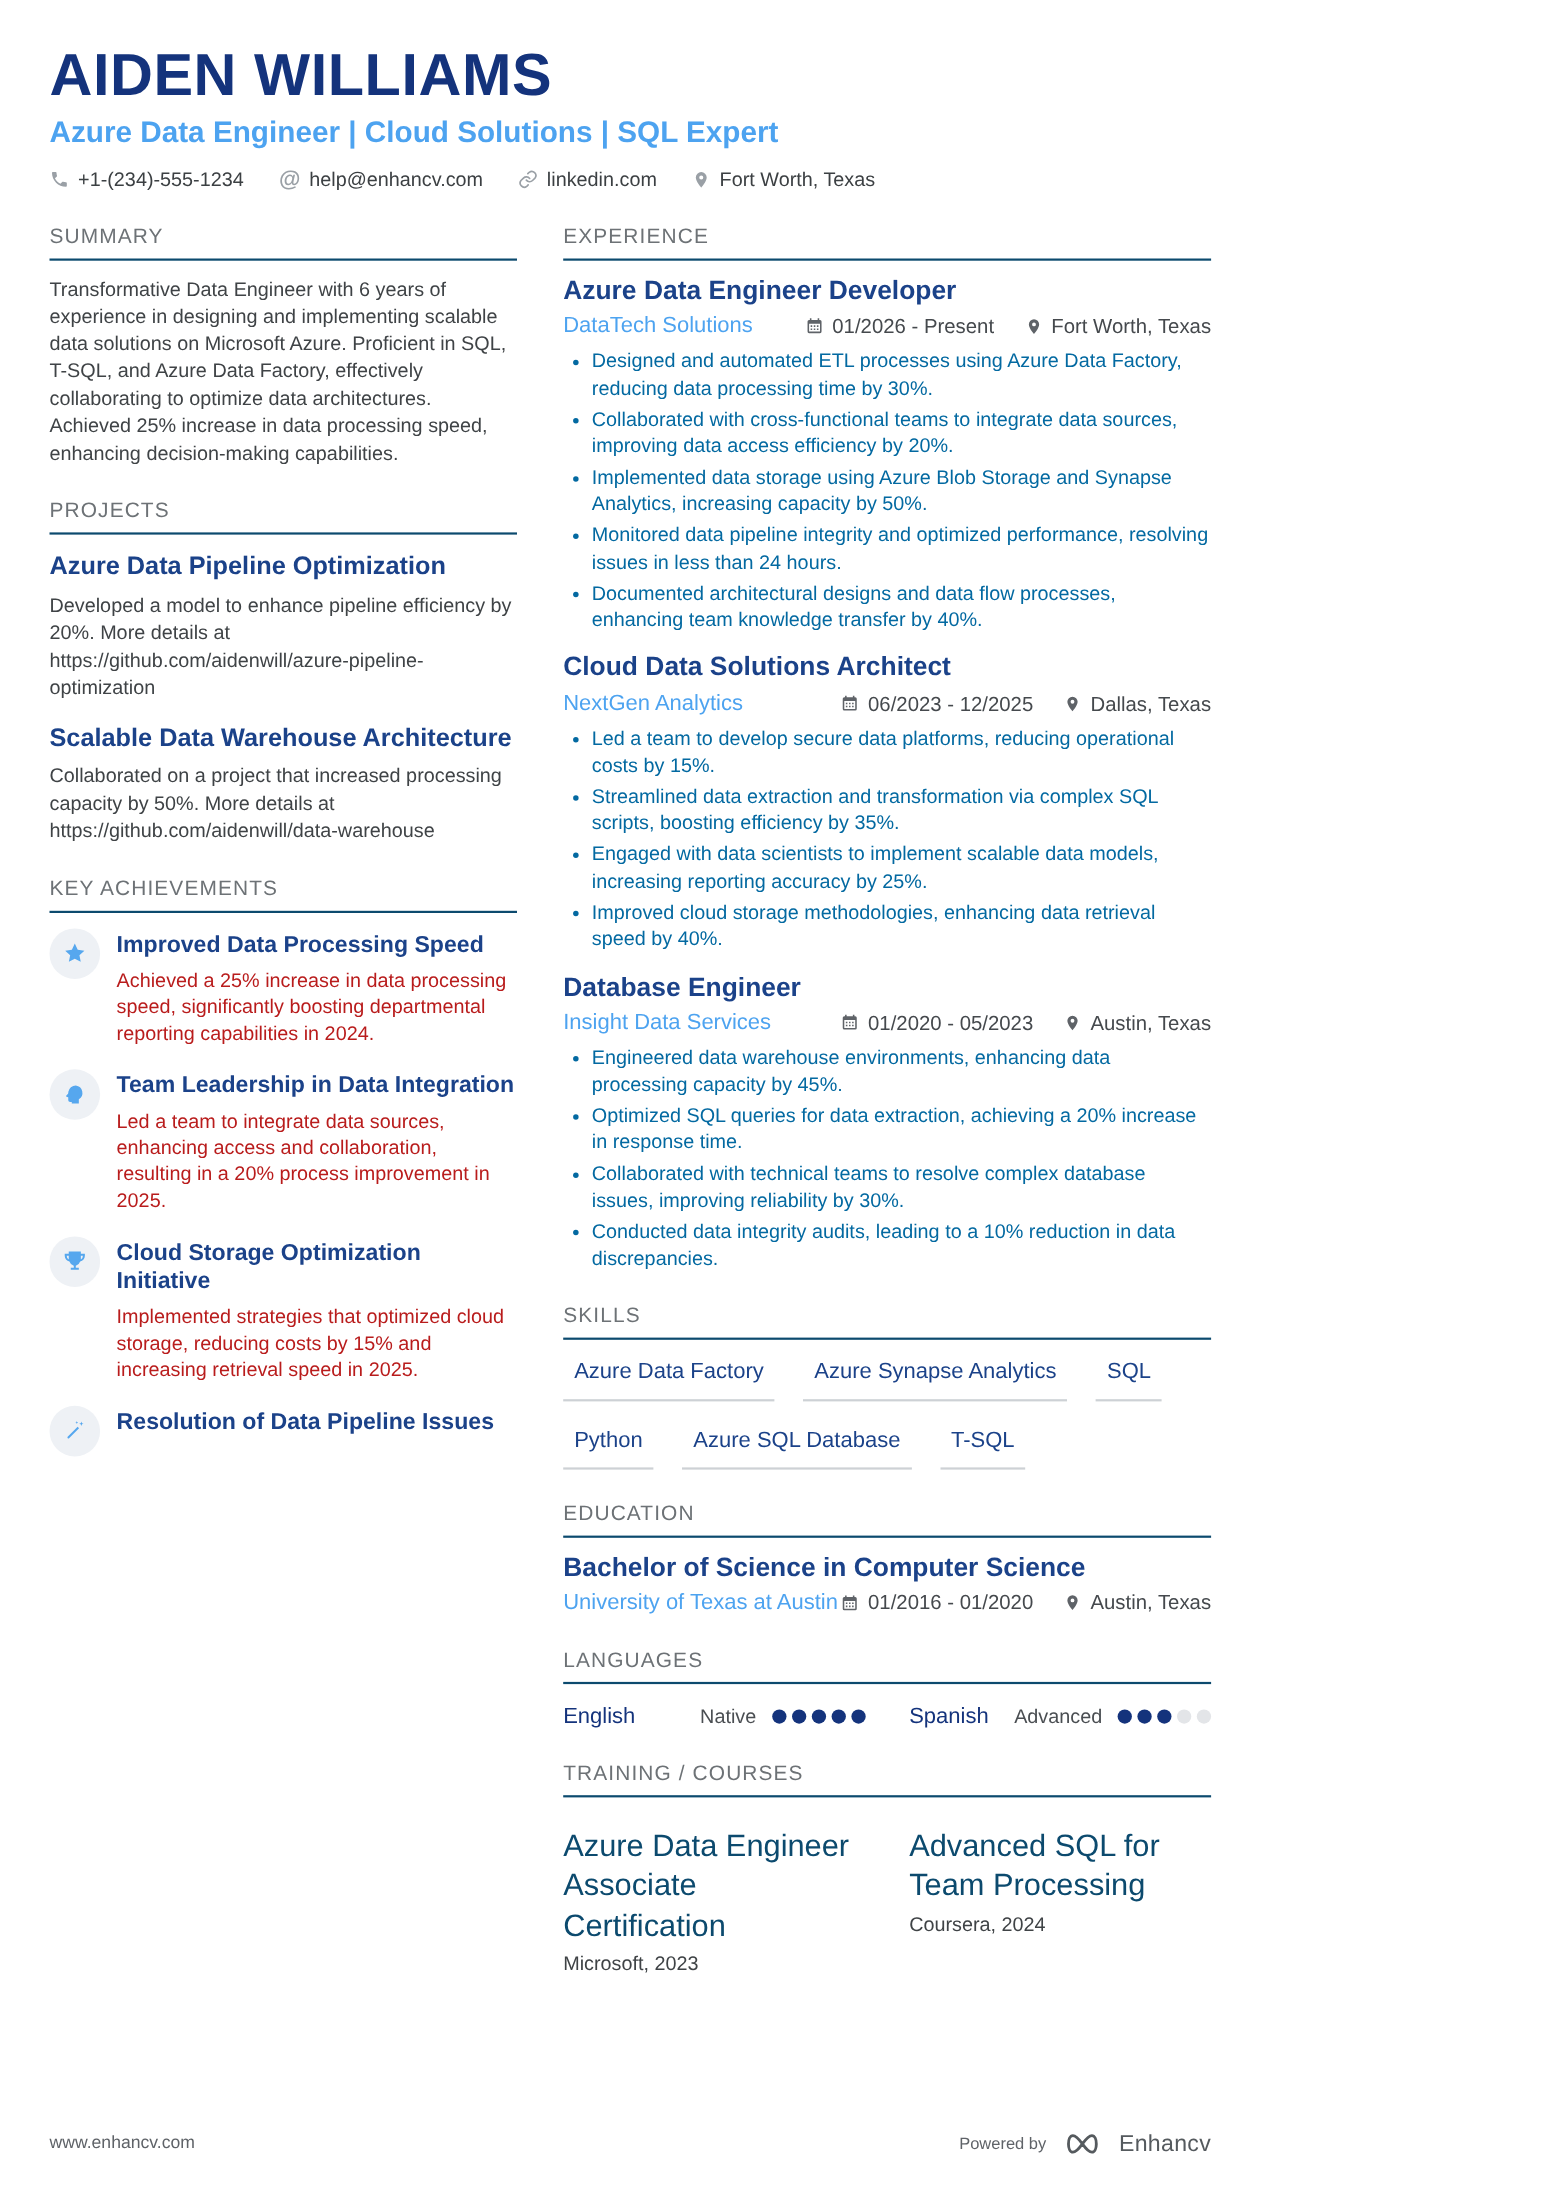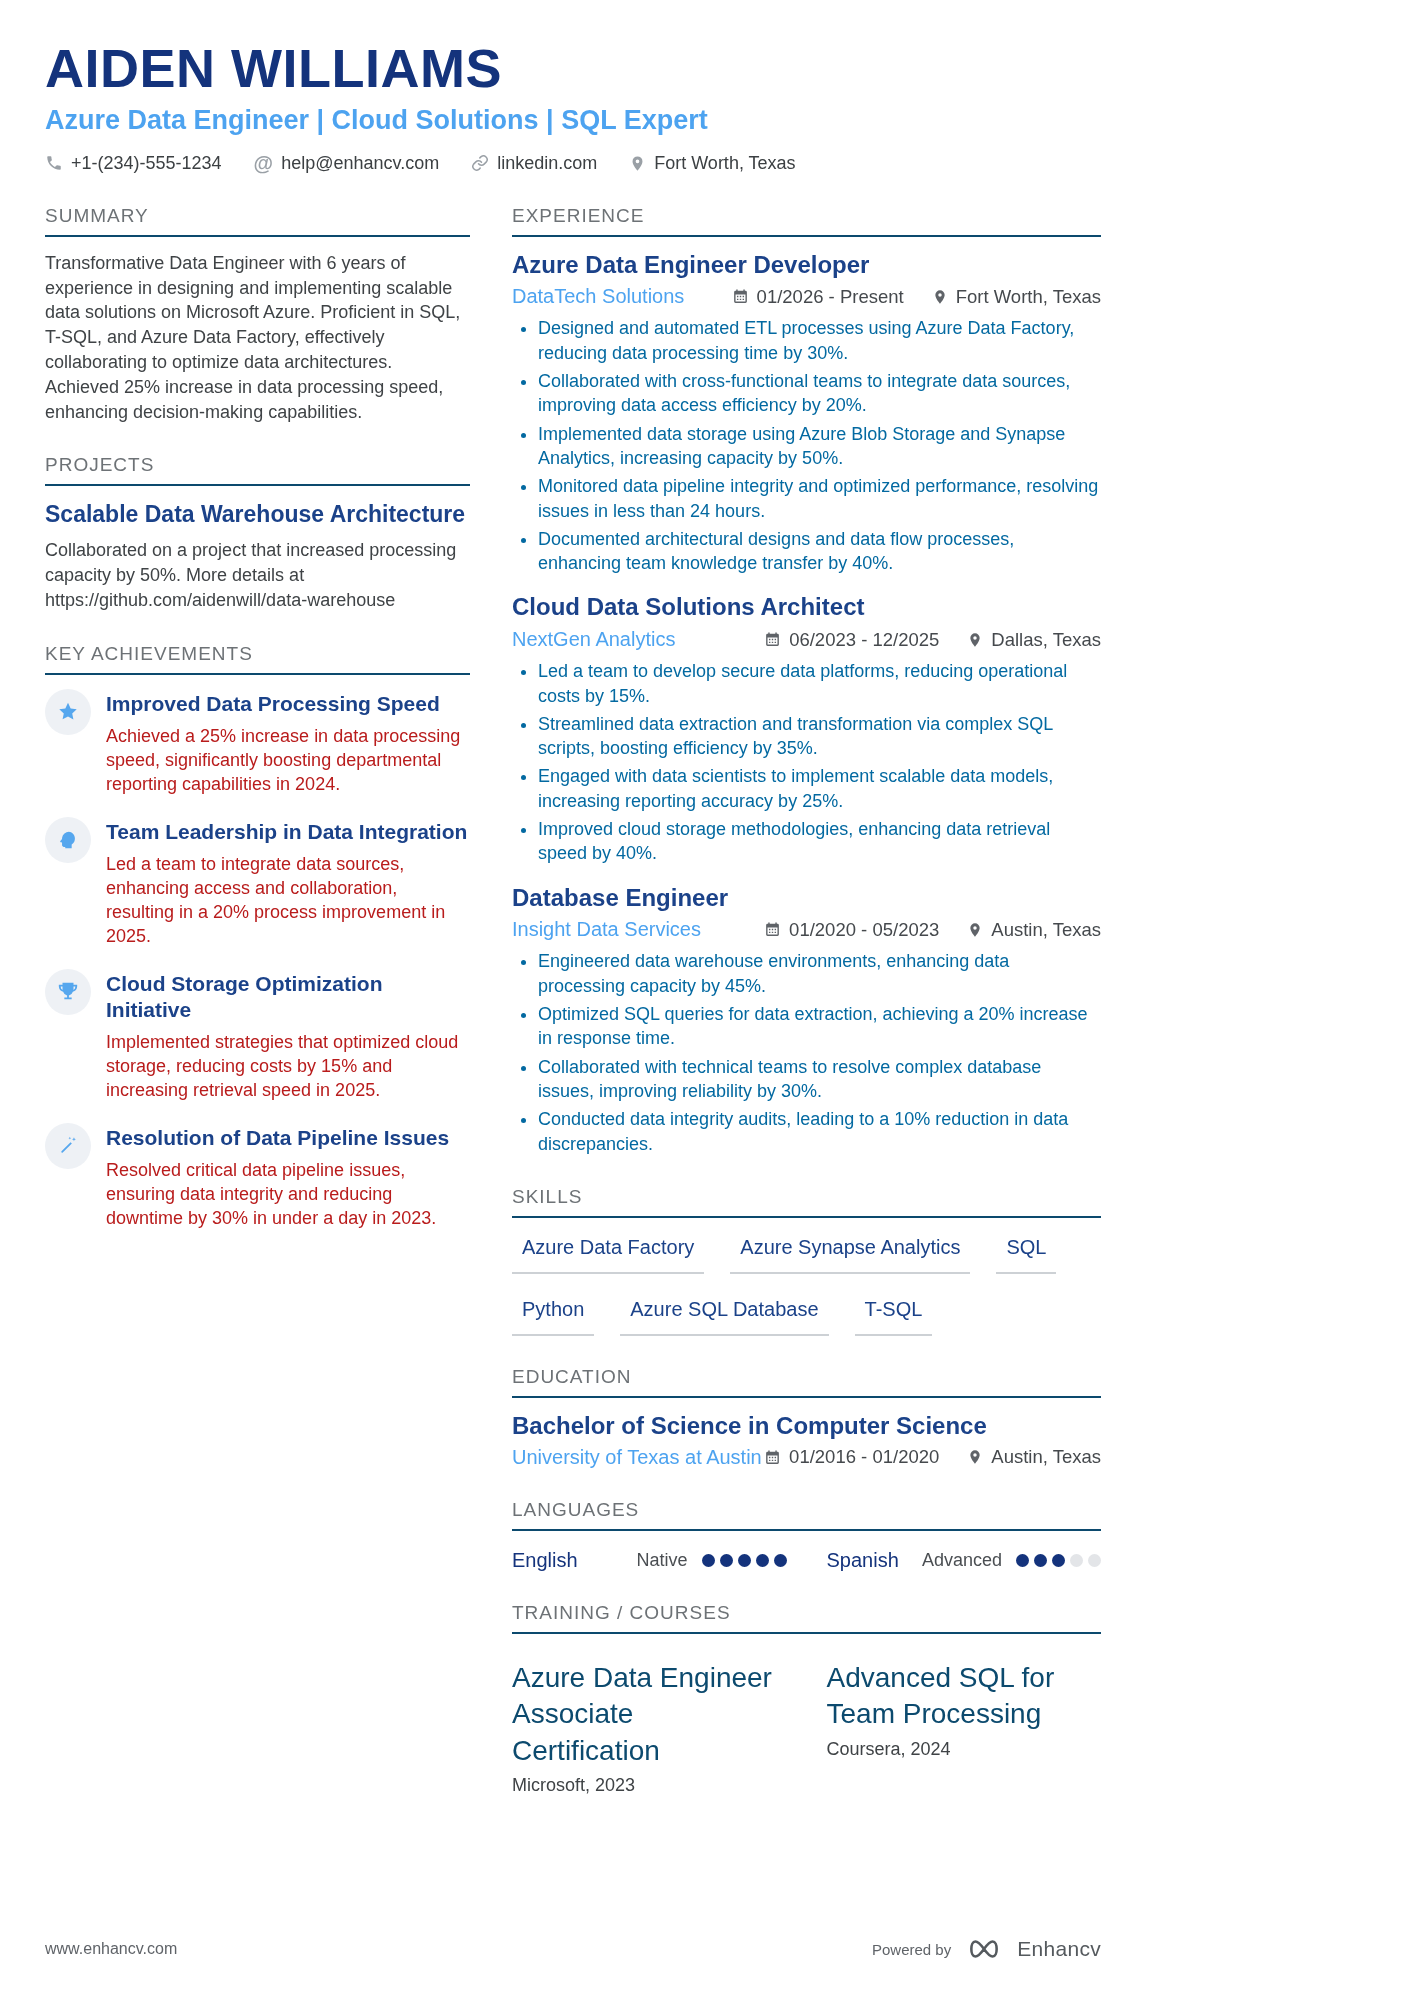--- a/index.html
+++ b/index.html
@@ -173,20 +173,24 @@
     <div class="col-left">
 
       <div class="section">
         <div class="section-title">SUMMARY</div>
         <div class="body-text">Transformative Data Engineer with 6 years of experience in designing and implementing scalable data solutions on Microsoft Azure. Proficient in SQL, T-SQL, and Azure Data Factory, effectively collaborating to optimize data architectures. Achieved 25% increase in data processing speed, enhancing decision-making capabilities.</div>
       </div>
 
       <div class="section">
         <div class="section-title">PROJECTS</div>
         <div class="project">
+          <div class="project-title">Azure Data Pipeline Optimization</div>
+          <div class="body-text">Developed a model to enhance pipeline efficiency by 20%. More details at https://github.com/aidenwill/azure-pipeline-optimization</div>
+        </div>
+        <div class="project">
           <div class="project-title">Scalable Data Warehouse Architecture</div>
           <div class="body-text">Collaborated on a project that increased processing capacity by 50%. More details at https://github.com/aidenwill/data-warehouse</div>
         </div>
       </div>
 
       <div class="section">
         <div class="section-title">KEY ACHIEVEMENTS</div>
 
         <div class="achievement">
           <div class="ach-icon-circle">
@@ -227,21 +231,20 @@
         <div class="achievement">
           <div class="ach-icon-circle">
             <svg width="22" height="22" viewBox="0 0 24 24">
                 <path d="M4.9 17.7l9.9-9.9 1.4 1.4-9.9 9.9a1 1 0 0 1-1.4-1.4z"></path>
                 <path d="M18.5 2.5l.6 1.6 1.6.6-1.6.6-.6 1.6-.6-1.6-1.6-.6 1.6-.6z"></path>
                 <path d="M14 2l.4 1.1 1.1.4-1.1.4L14 5l-.4-1.1-1.1-.4 1.1-.4z"></path>
               </svg>
           </div>
           <div>
             <div class="ach-title">Resolution of Data Pipeline Issues</div>
-            <div class="ach-desc">Resolved critical data pipeline issues, ensuring data integrity and reducing downtime by 30% in under a day in 2023.</div>
           </div>
         </div>
       </div>
     </div>
 
     <div class="col-right">
 
       <div class="section">
         <div class="section-title">EXPERIENCE</div>
 

